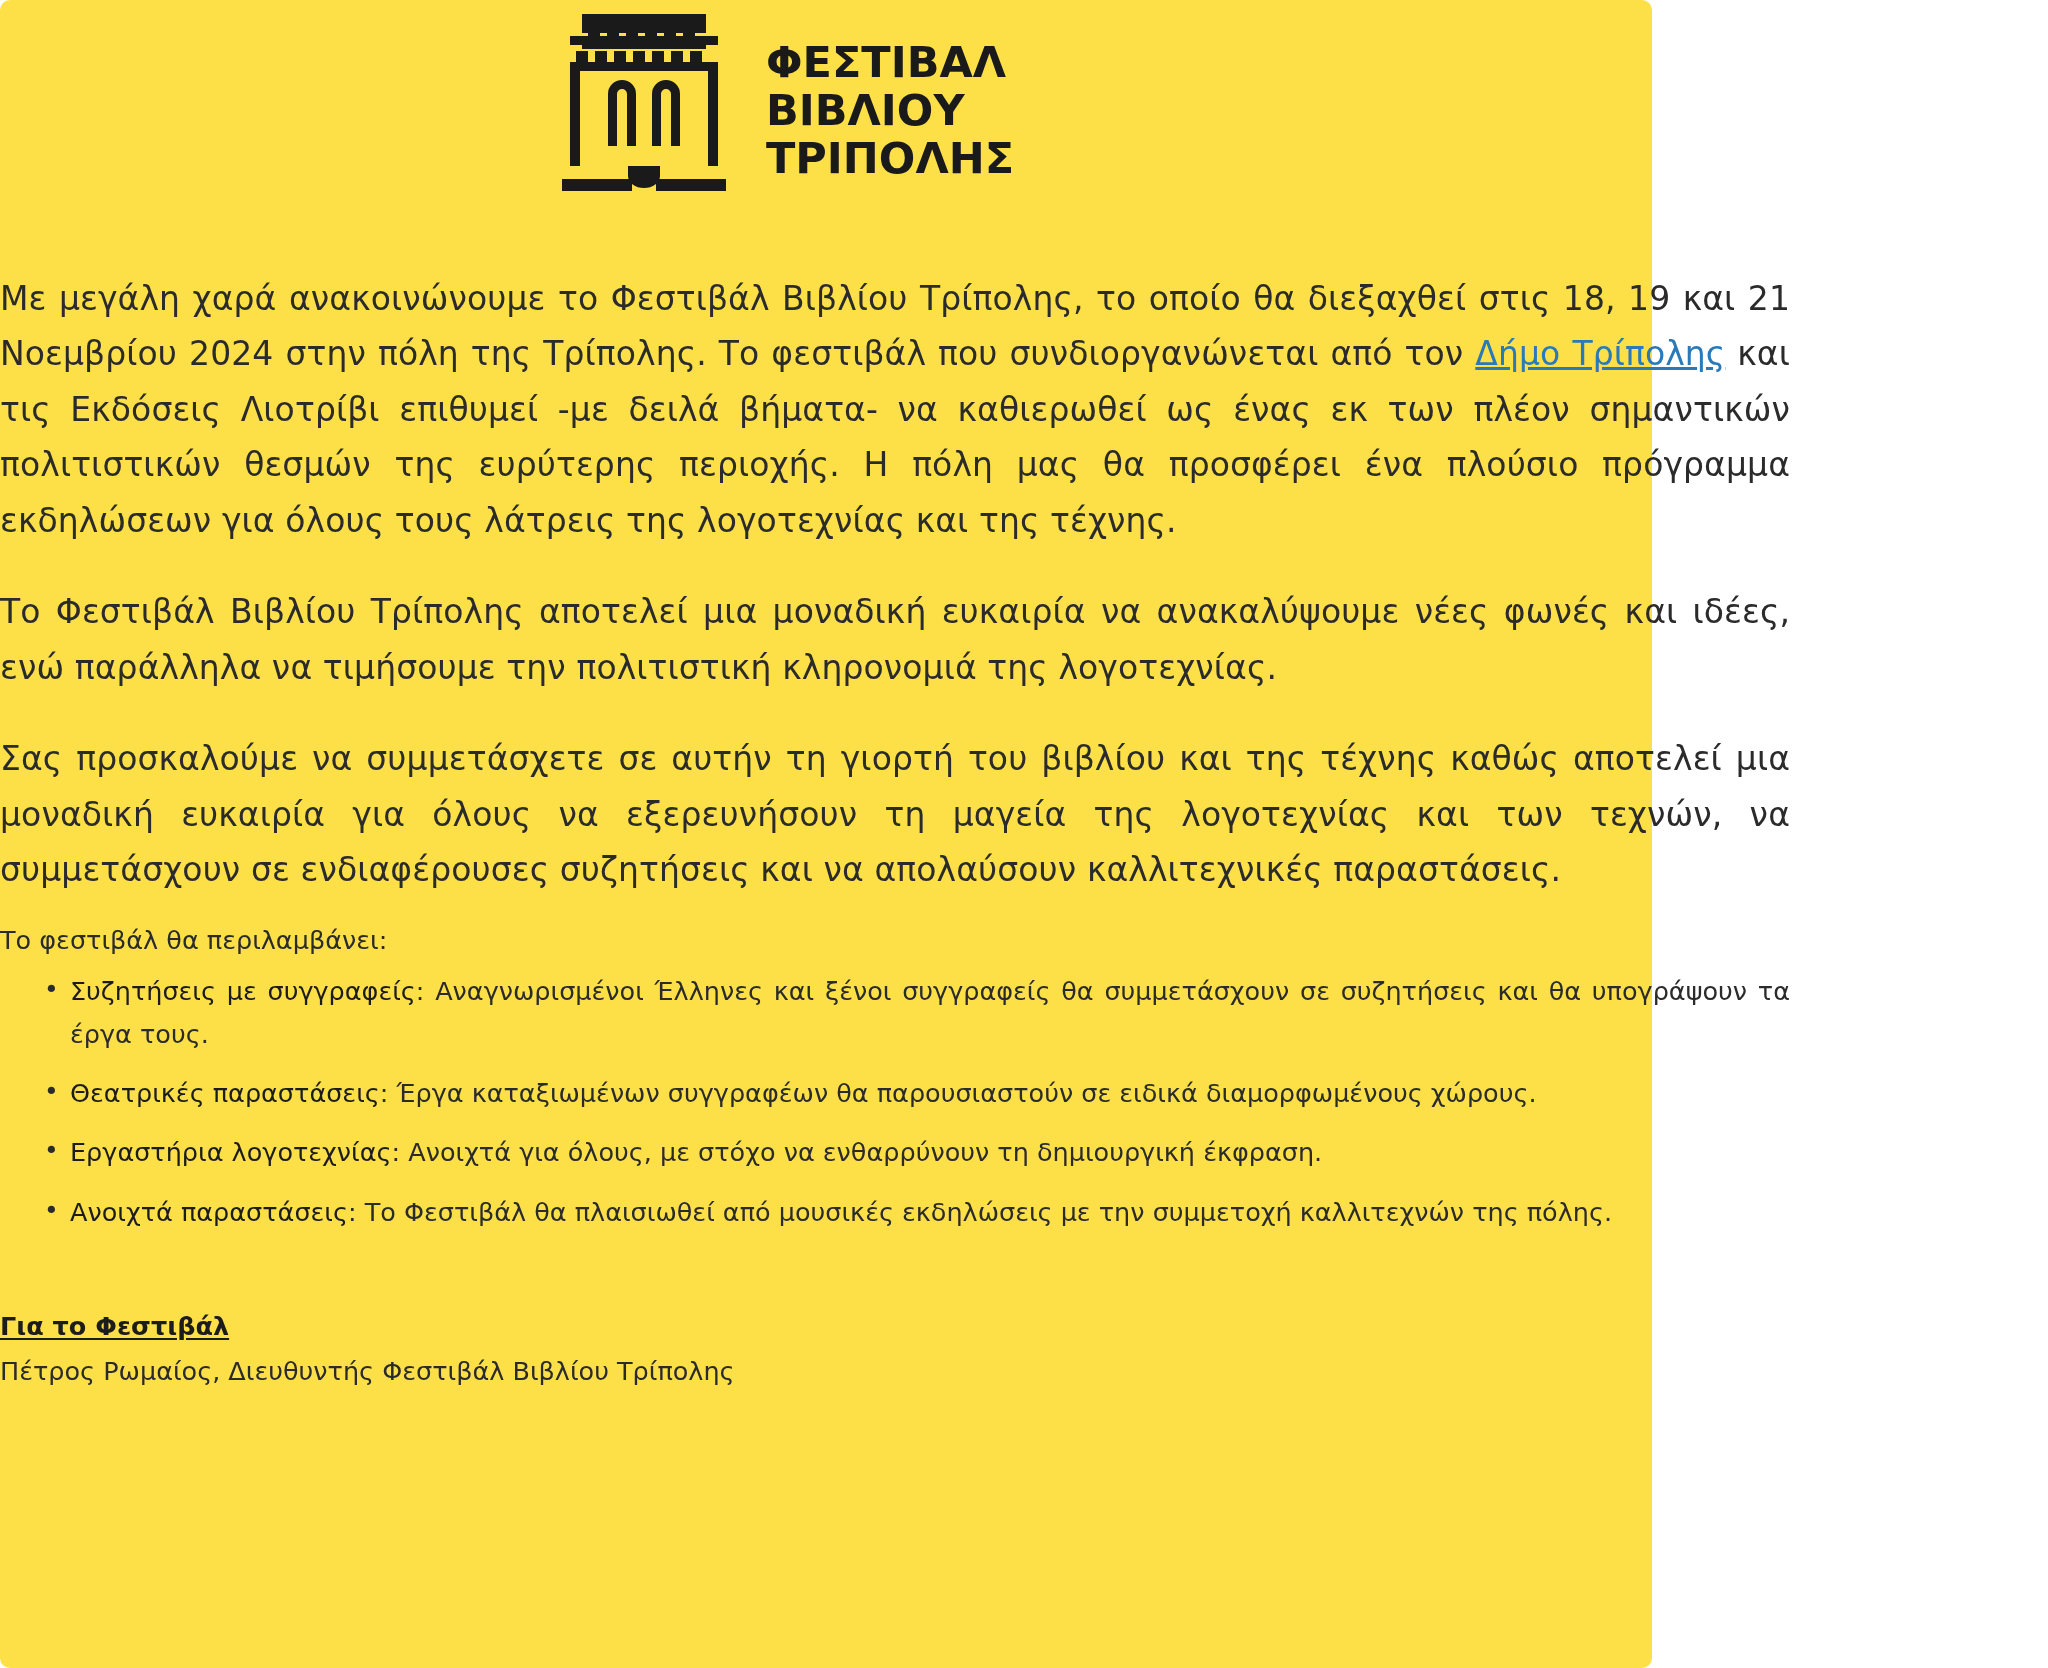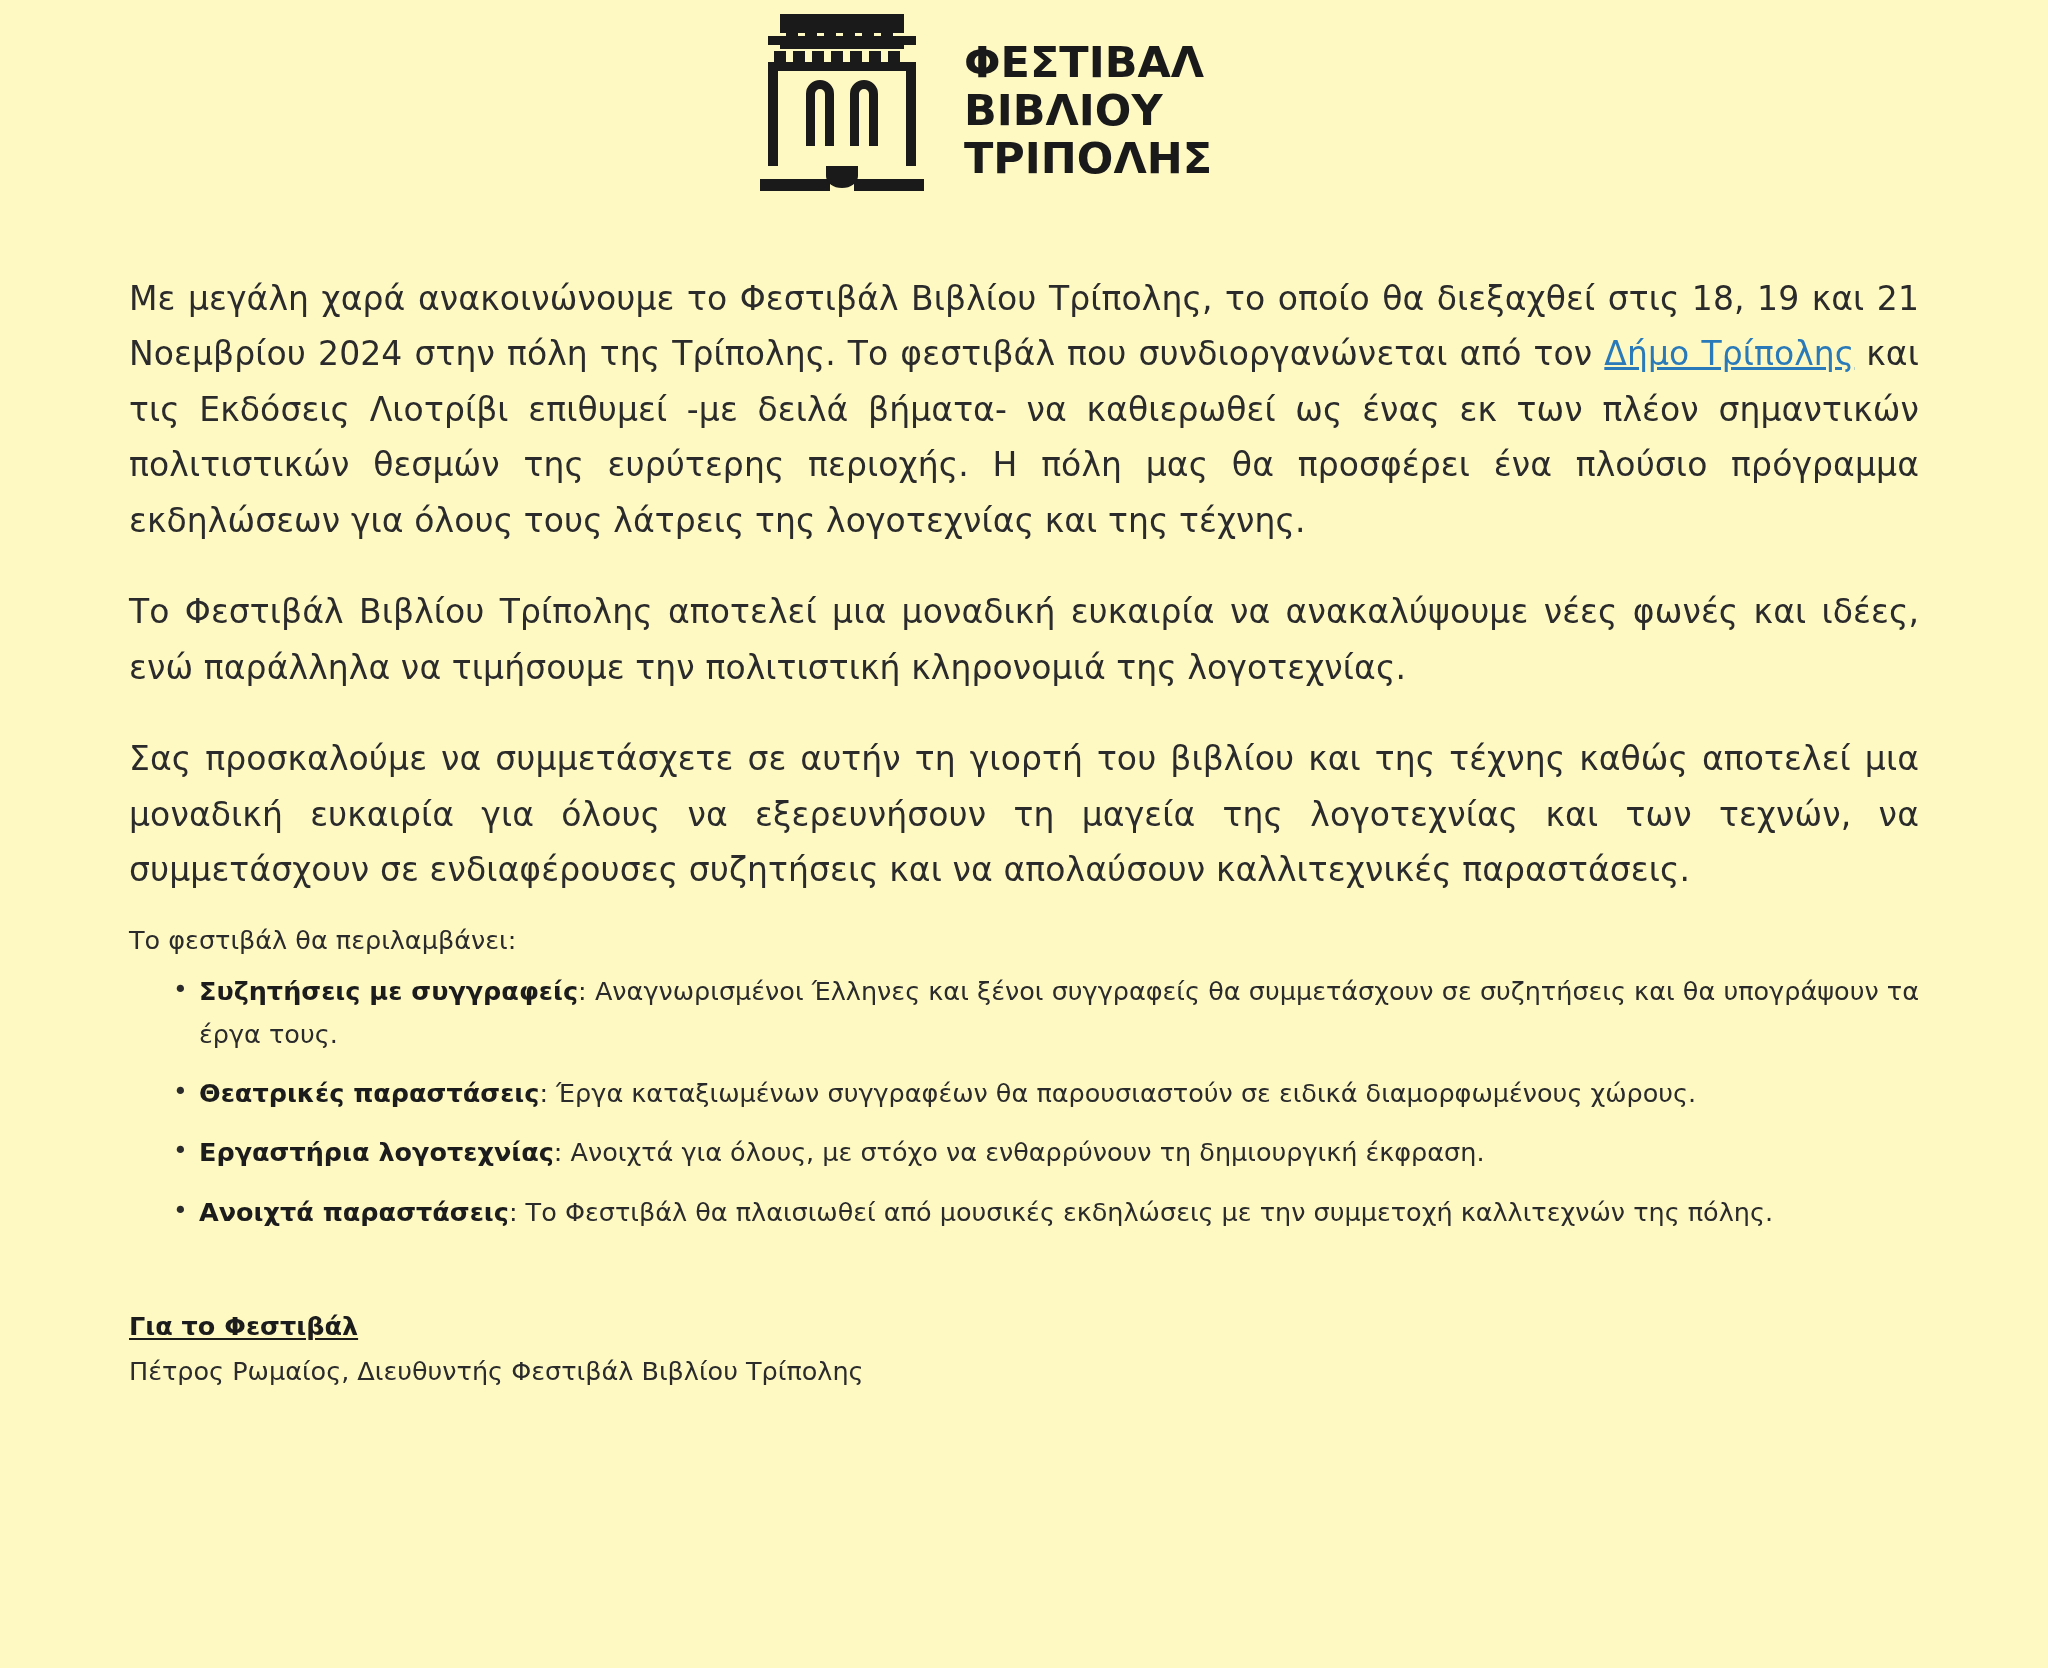--- a/index.html
+++ b/index.html
@@ -11,24 +11,25 @@
   body {
     width: 2048px;
     height: 1668px;
     font-family: "DejaVu Sans", sans-serif;
     color: #231f20;
     overflow: hidden;
   }
 
   .page {
     position: relative;
-    width: 2048px;
+    width: 1652px;
     height: 1668px;
-    background: #fef9c3;
+    background: #fde047;
     box-sizing: border-box;
+    border-radius: 10px;
   }
 
   
   .logo-block {
     display: flex;
     align-items: center;
     justify-content: center;
     gap: 34px;
     padding-top: 14px;
     padding-bottom: 6px;
@@ -116,21 +117,21 @@
   ul.feature-list > li::before {
     content: "•";
     position: absolute;
     left: 0;
     top: -1px;
     font-size: 25px;
     color: #2b2b2b;
   }
   ul.feature-list > li:last-child { margin-bottom: 0; }
   .li-term {
-    font-weight: bold;
+    font-weight: normal;
     color: #1c1c1c;
   }
 
   
   .sign-block {
     margin-top: 62px;
   }
   .sign-heading {
     font-weight: bold;
     font-size: 25.5px;

